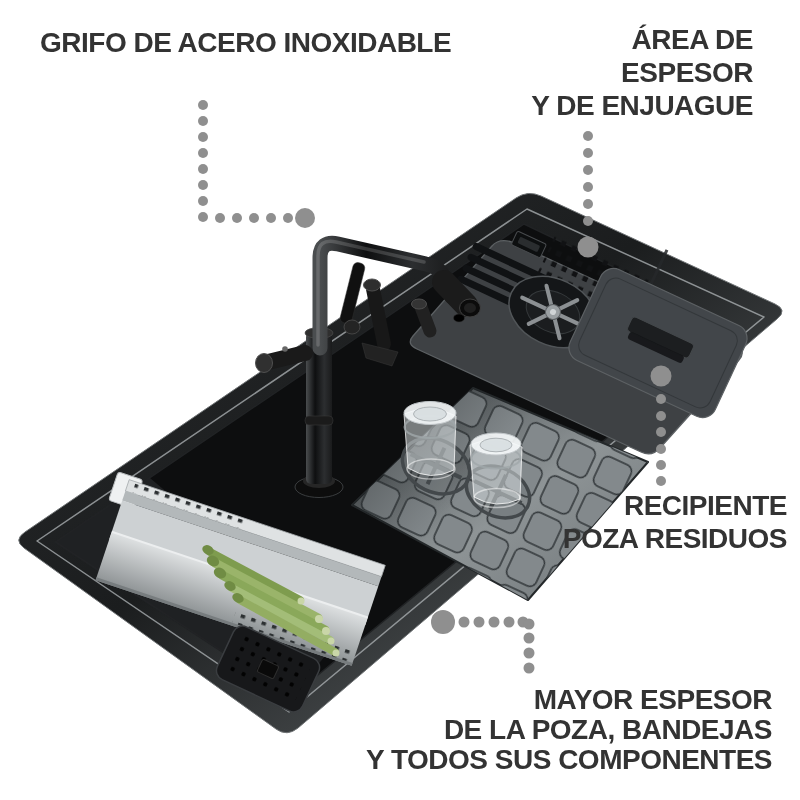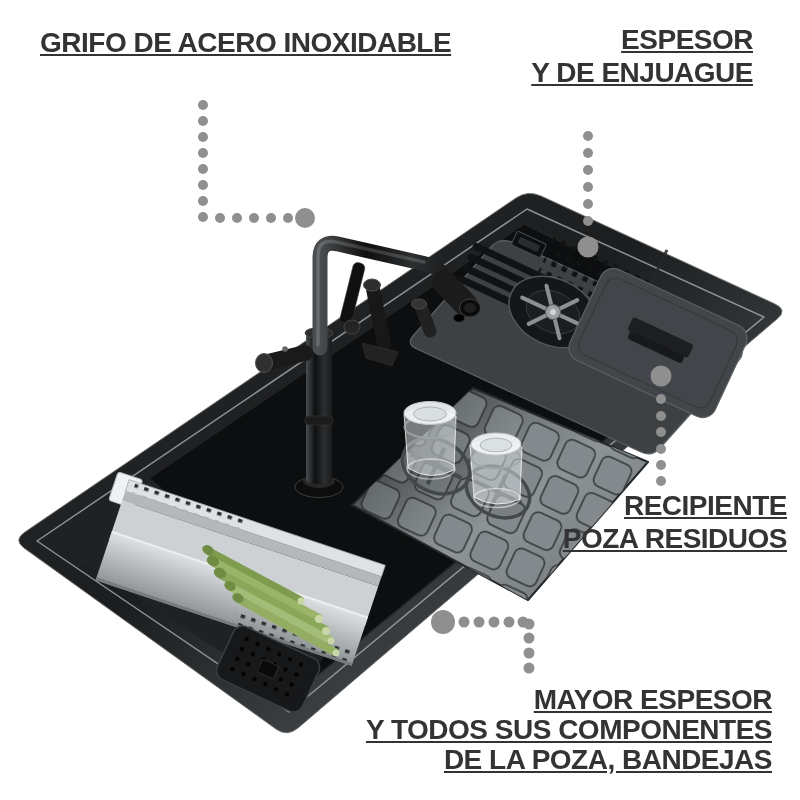--- a/index.html
+++ b/index.html
@@ -1,19 +1,19 @@
 <!DOCTYPE html>
 <html><head>
 <meta charset="utf-8">
 <style>
   html,body{margin:0;padding:0;background:#fff;}
   .stage{position:relative;width:800px;height:800px;background:#ffffff;overflow:hidden;
          font-family:"Liberation Sans",sans-serif;}
   .stage svg{position:absolute;left:0;top:0;}
-  .label{position:absolute;font-weight:bold;color:#333333;letter-spacing:-0.5px;white-space:nowrap;text-decoration:underline;}
+  .label{position:absolute;font-weight:bold;color:#333333;letter-spacing:-0.5px;white-space:nowrap;}
   .label span{display:block;}
   .t-left{text-align:left;}
   .t-right{text-align:right;}
   .label-faucet{left:40px;top:26px;font-size:28px;line-height:33px;}
   .label-rinse{right:47px;top:23px;font-size:28px;line-height:33px;}
   .label-waste{right:13px;top:489px;font-size:28px;line-height:33px;margin-left:19px;}
   .label-thickness{right:28px;top:677px;font-size:28px;line-height:30px;margin-top:8px;}
 </style>
 </head>
 <body>
@@ -284,28 +284,29 @@
           <circle cx="529" cy="668" r="5.5"></circle>
       </g>
     </g>
   </svg>
 
   <div class="label label-faucet t-left">
     <span>GRIFO DE ACERO INOXIDABLE</span>
   </div>
 
   <div class="label label-rinse t-right">
+    <span>ÁREA DE</span>
     <span>ESPESOR</span>
     <span>Y DE ENJUAGUE</span>
   </div>
 
   <div class="label label-waste t-right">
     <span>RECIPIENTE</span>
     <span>POZA RESIDUOS</span>
   </div>
 
   <div class="label label-thickness t-right">
     <span>MAYOR ESPESOR</span>
+    <span>DE LA POZA, BANDEJAS</span>
     <span>Y TODOS SUS COMPONENTES</span>
-    <span>DE LA POZA, BANDEJAS</span>
   </div>
 
 </div>
 
 </body></html>

